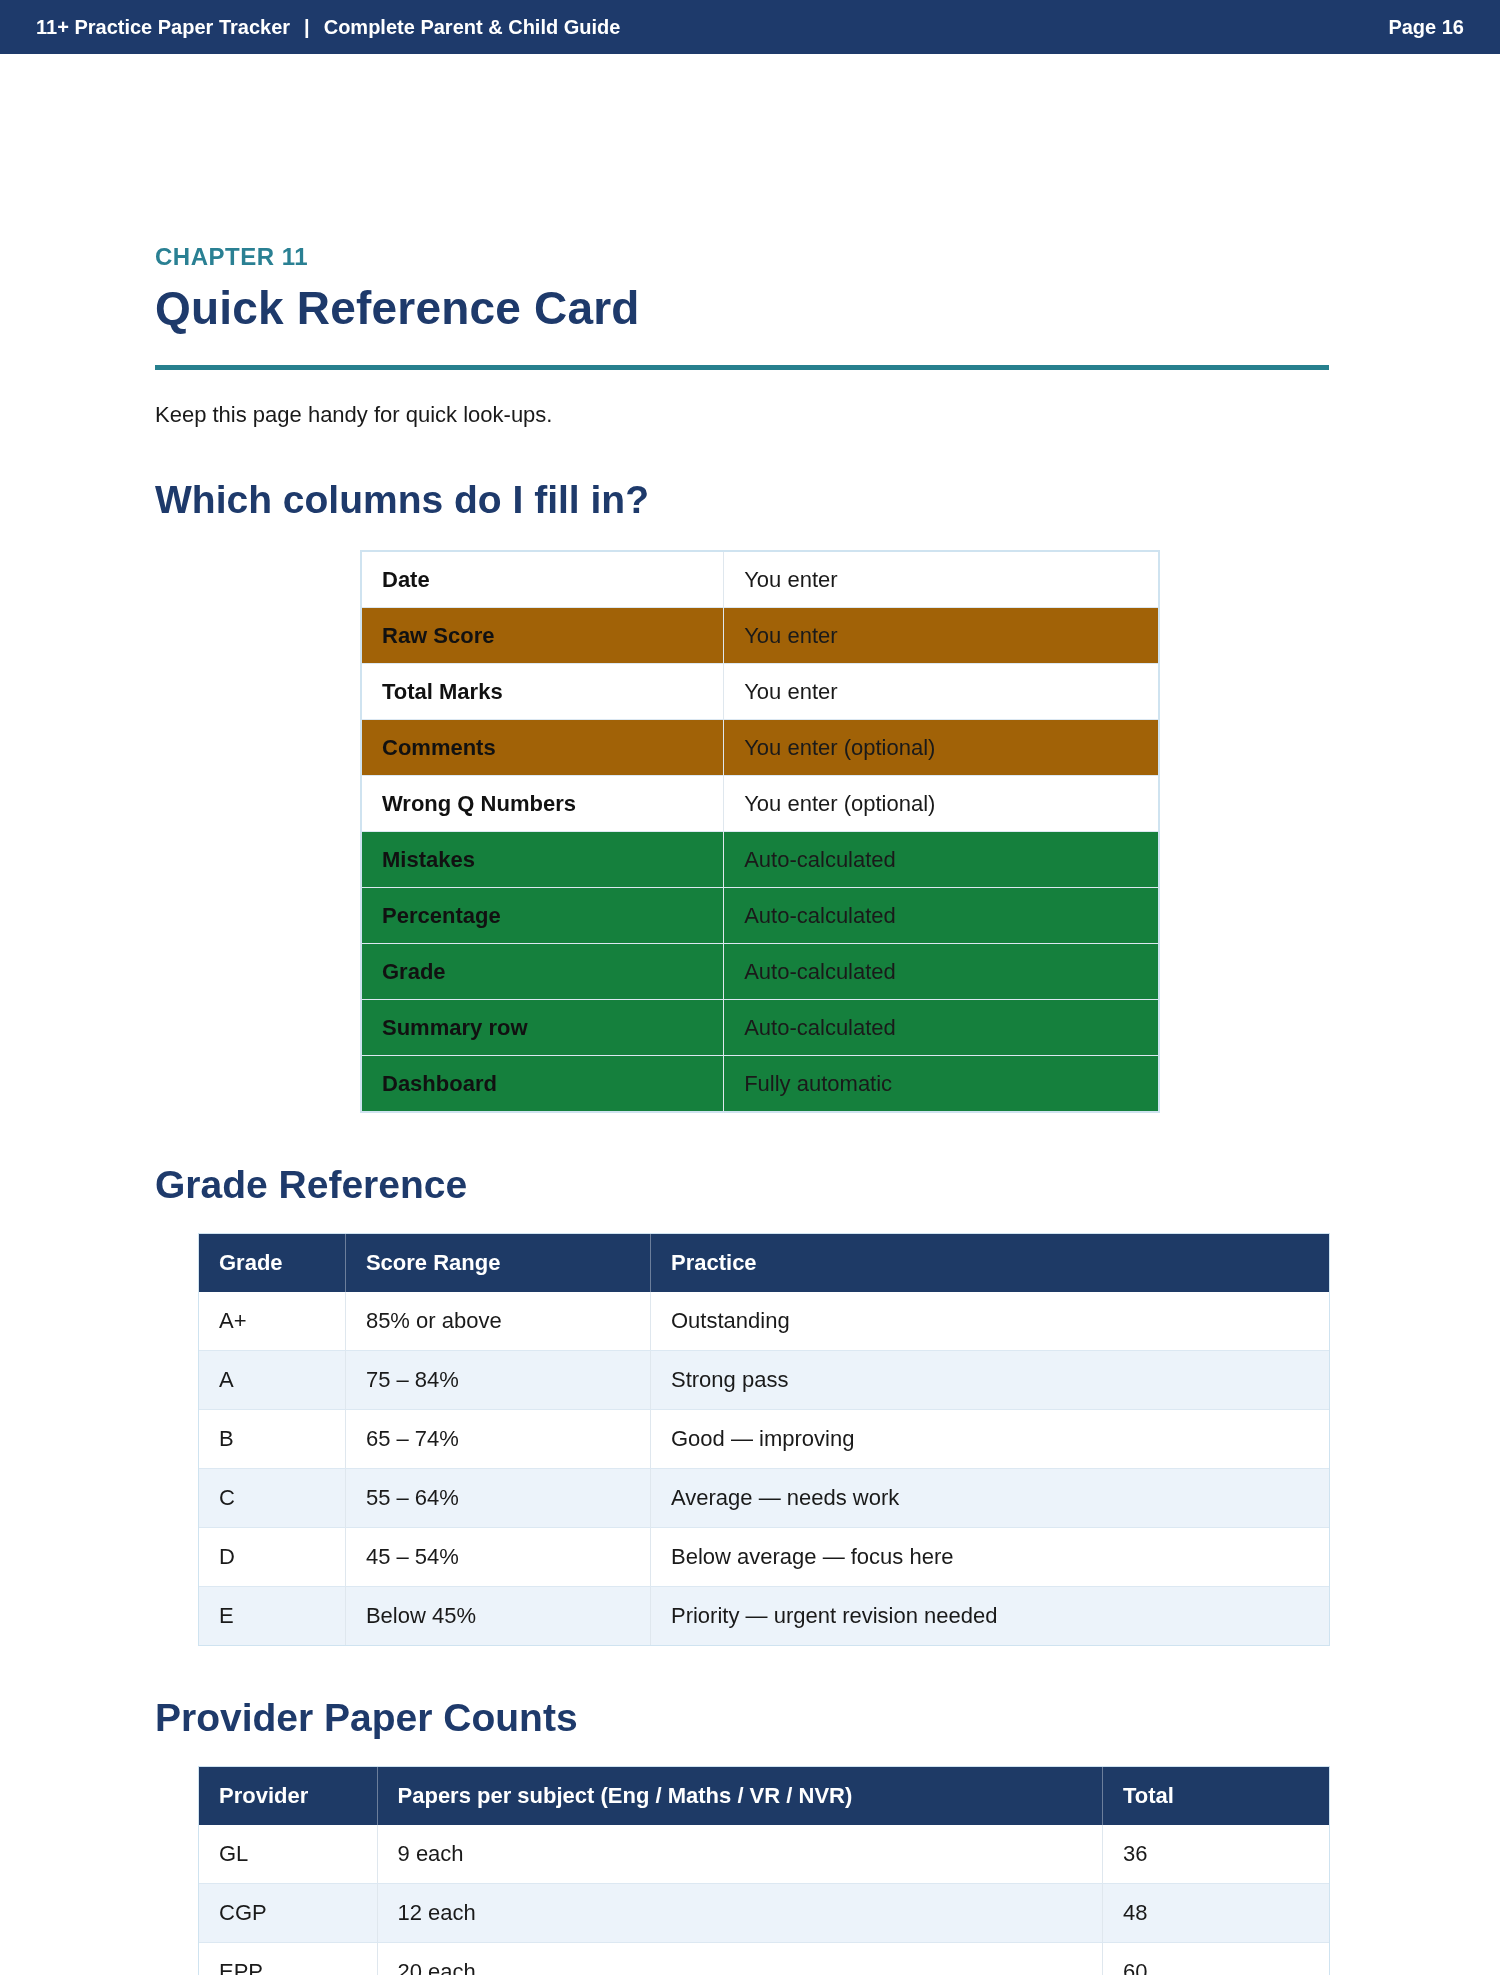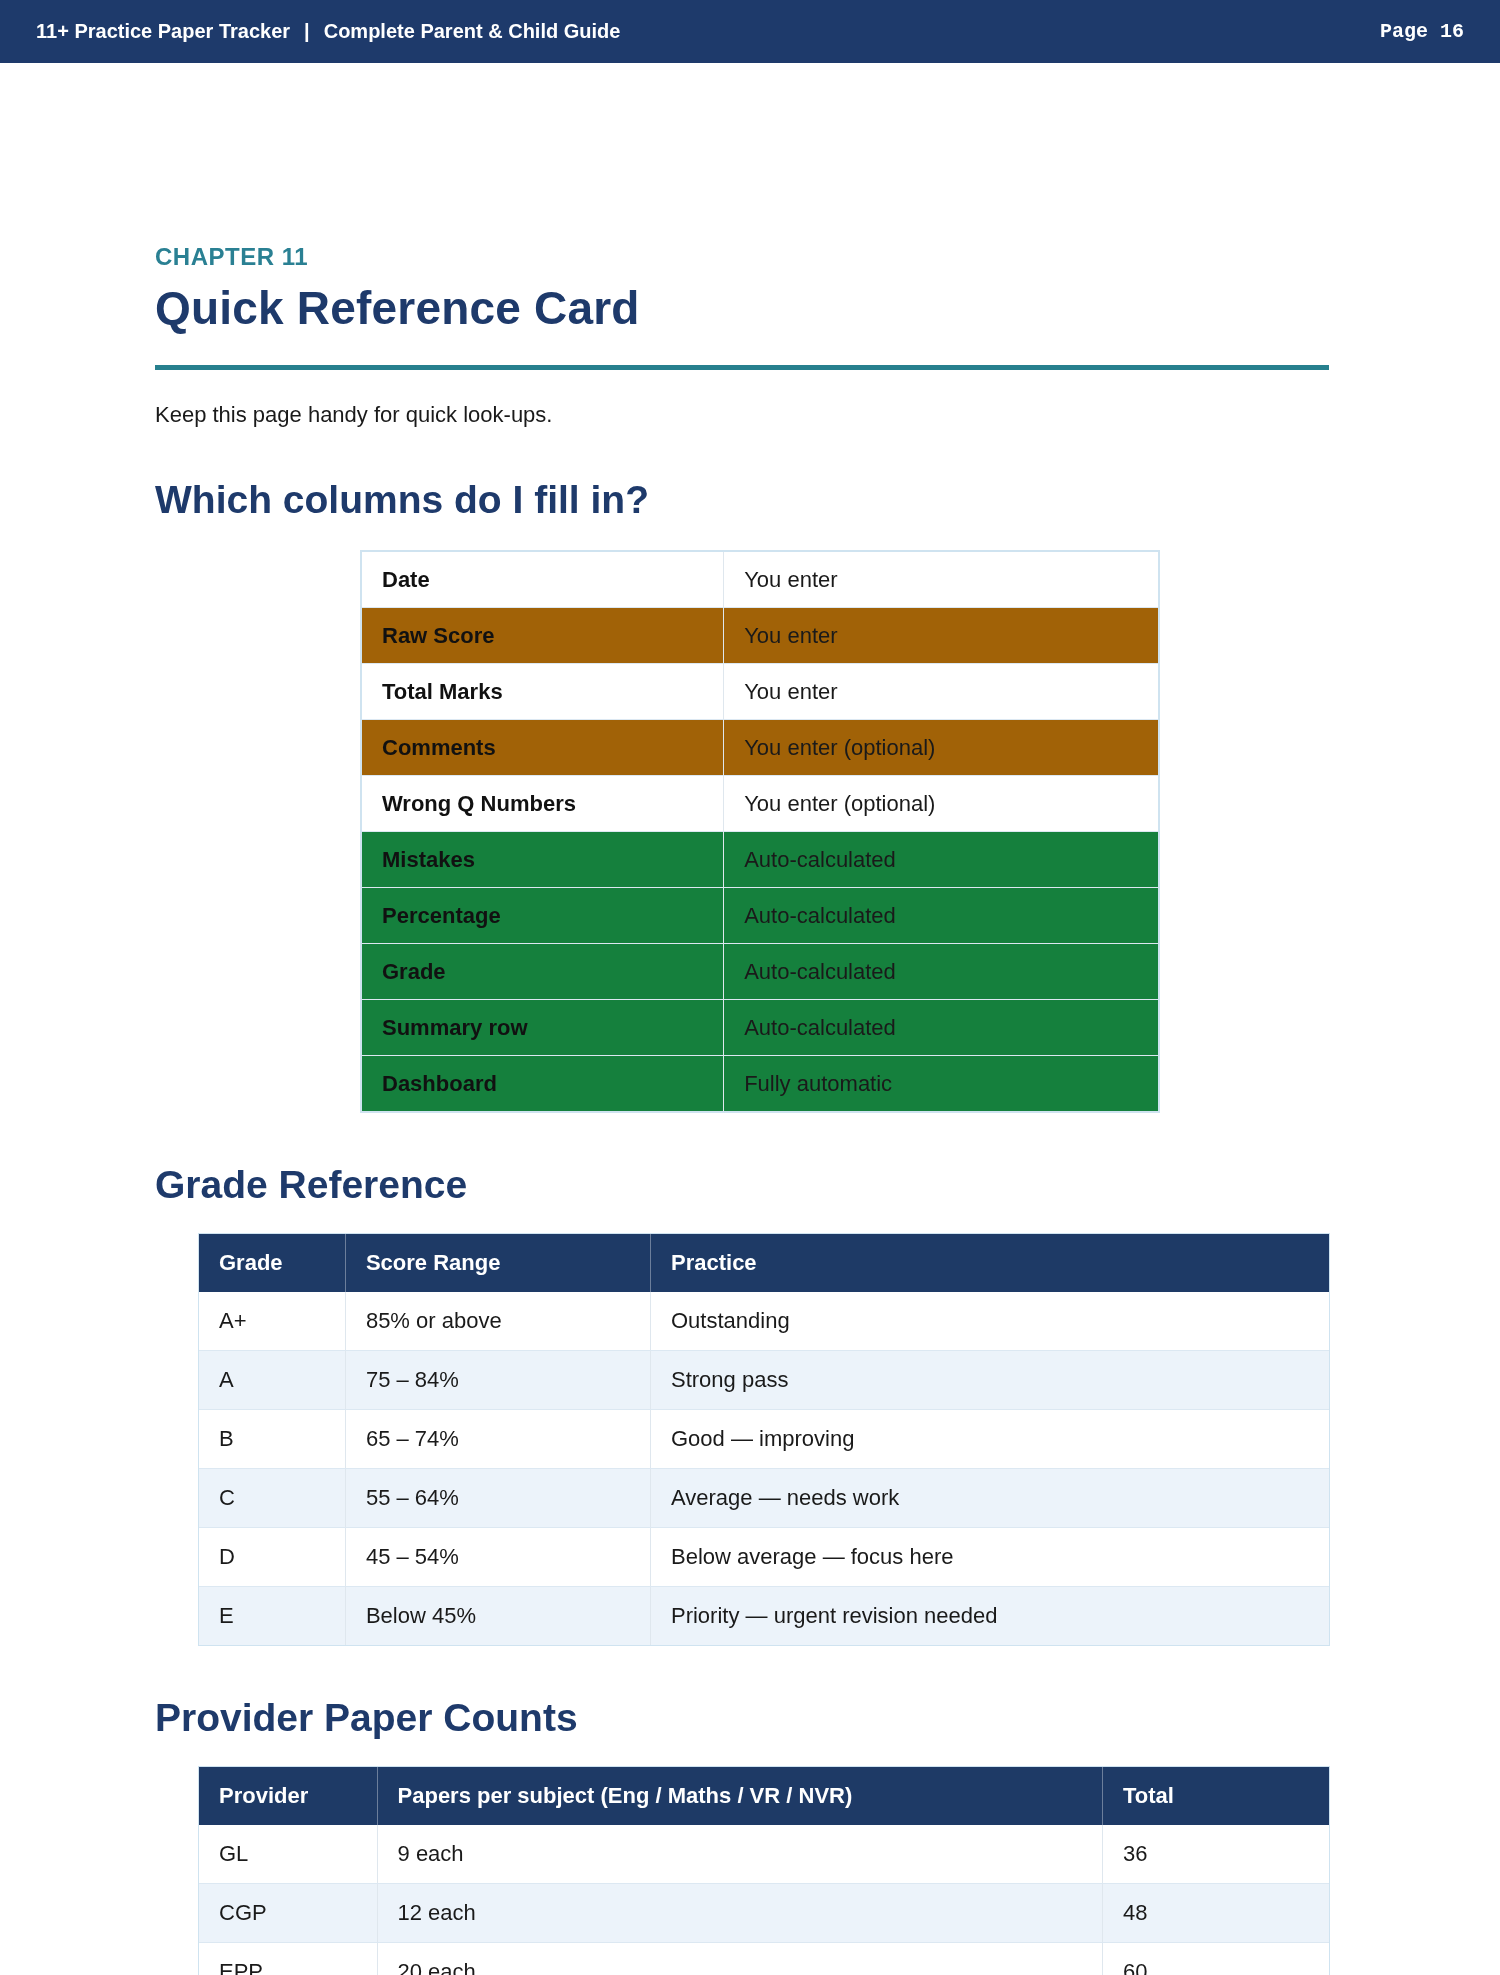--- a/index.html
+++ b/index.html
@@ -3,27 +3,27 @@
 <meta charset="utf-8">
 <style>
   html,body{margin:0;padding:0;}
   body{
     width:1500px;height:1975px;background:#ffffff;
     font-family:"Liberation Sans", sans-serif;
     color:#1a1a1a;-webkit-font-smoothing:antialiased;
   }
   
   .topbar{
-    position:absolute;top:0;left:0;width:1500px;height:63px;
+    position:absolute;top:0;left:0;width:1500px;height:54px;
     background:#1e3a6b;color:#ffffff;display:flex;align-items:center;
     justify-content:space-between;box-sizing:border-box;padding:0 36px;
   }
   .topbar .left{display:flex;align-items:baseline;gap:14px;font-size:20px;font-weight:bold;}
   .topbar .divider{font-weight:bold;}
-  .topbar .page{font-size:20px;font-weight:bold;font-family:Liberation Mono, monospace;}
+  .topbar .page{font-size:20px;font-weight:bold;}
   
   .content{position:absolute;top:55px;left:0;width:1484px;box-sizing:border-box;padding:0 155px;}
   .eyebrow{margin-top:188px;font-size:24px;font-weight:bold;color:#2a8093;letter-spacing:.5px;}
   .page-title{margin-top:10px;font-size:46px;font-weight:bold;color:#1e3a6b;letter-spacing:.2px;}
   .rule{margin-top:30px;height:5px;background:#27808e;border:none;width:100%;}
   .intro{margin-top:32px;font-size:22px;color:#1a1a1a;}
   h2.section-heading{margin:0;margin-top:50px;font-size:39px;font-weight:bold;color:#1e3a6b;}
   
   .tbl{box-sizing:border-box;font-size:22px;}
   .cell{display:flex;align-items:center;box-sizing:border-box;padding:0 20px;}

